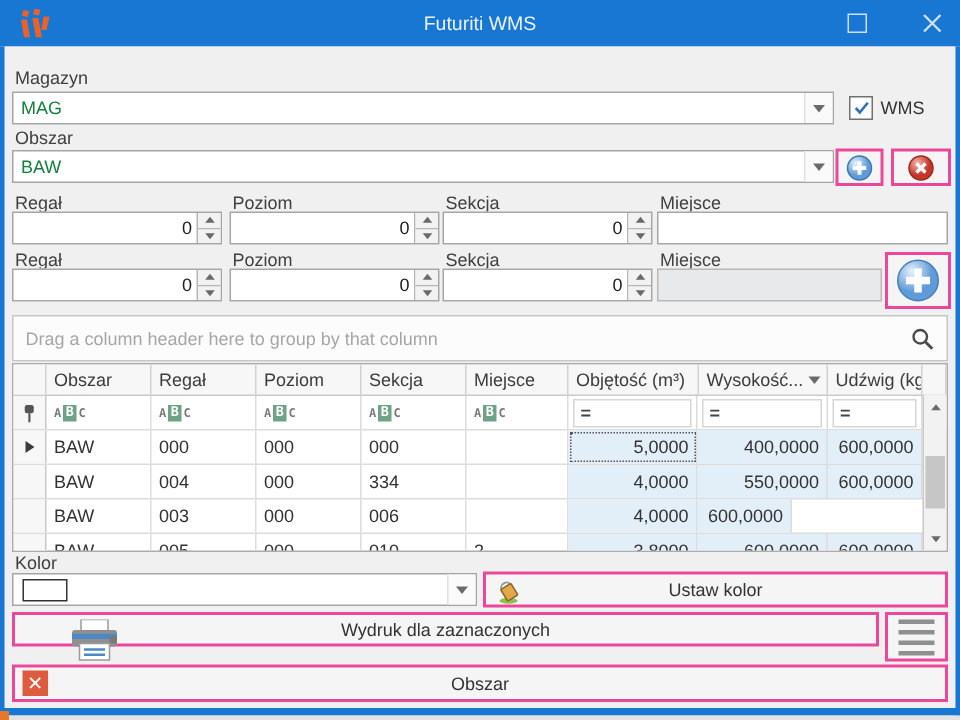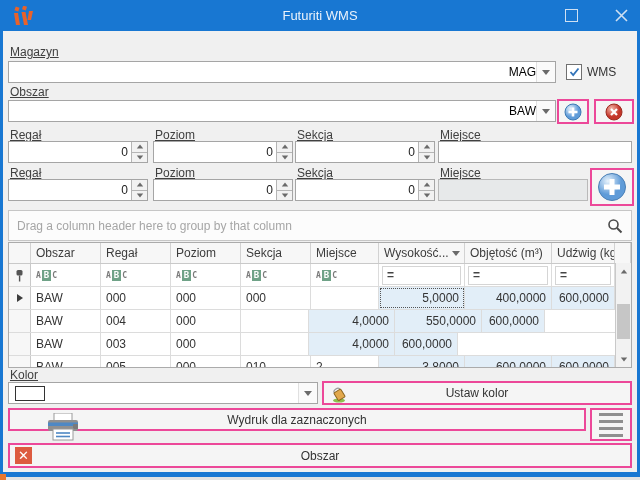--- a/index.html
+++ b/index.html
@@ -11,24 +11,24 @@
   .title{left:0;top:0;width:640px;height:31px;line-height:31px;text-align:center;
     color:#eaf2fb;font-size:13px;}
   .tb-btn{top:0;height:31px;display:flex;align-items:center;justify-content:center;}
   .content-bg{left:3px;top:31px;width:634px;height:441px;background:#f0f0f0;}
   .b-left{left:0;top:31px;width:3px;height:446px;background:#1877d2;}
   .b-right{left:637px;top:31px;width:3px;height:446px;background:#1877d2;}
   .b-bottom{left:0;top:472px;width:640px;height:5px;background:#1877d2;}
   .b-outer{left:0;top:477px;width:640px;height:3px;background:#e2e2e2;}
   .grip{left:0;top:474px;width:6px;height:6px;background:#e8772c;}
   
-  .label{color:#404040;text-decoration:underline;}
+  .label{color:#404040;}
   .combo{background:#fff;border:1px solid #a5a5a5;display:flex;align-items:center;}
-  .combo input{flex:1;border:0;outline:0;background:transparent;font:inherit;color:#000000;
-    padding:0 0 0 5px;min-width:0;text-align:right;}
+  .combo input{flex:1;border:0;outline:0;background:transparent;font:inherit;color:#15803d;
+    padding:0 0 0 5px;min-width:0;}
   .dd{width:18px;height:100%;display:flex;align-items:center;justify-content:center;
     border-left:1px solid #e0e0e0;background:#fafafa;}
   .tri-d{width:0;height:0;border-left:4px solid transparent;border-right:4px solid transparent;
     border-top:5px solid #6a6a6a;}
   .tri-u{width:0;height:0;border-left:4px solid transparent;border-right:4px solid transparent;
     border-bottom:5px solid #6a6a6a;}
   .spin{background:#fff;border:1px solid #a5a5a5;display:flex;}
   .spin input{flex:1;border:0;outline:0;background:transparent;font:inherit;color:#222;
     text-align:right;padding:0 3px 0 0;min-width:0;}
   .spin-col{width:15px;display:flex;flex-direction:column;border-left:1px solid #b5b5b5;}
@@ -252,25 +252,25 @@
 
 <div class="abs grid" style="left:8px;top:242px;width:624px;height:126px">
 
   <div class="g-row hrow">
     <div class="cell ind" style="background:#f7f7f7"></div>
     <div class="cell w-a">Obszar</div>
     <div class="cell w-b">Regał</div>
     <div class="cell w-c">Poziom</div>
     <div class="cell w-d">Sekcja</div>
     <div class="cell w-e">Miejsce</div>
+    <div class="cell w-g">Objętość (m³)</div>
     <div class="cell w-f">
       <span style="overflow:hidden;text-overflow:ellipsis">Wysokość...</span>
       <span class="tri-d sortarr"></span>
     </div>
-    <div class="cell w-g">Objętość (m³)</div>
     <div class="cell w-h">Udźwig (kg)</div>
     <div class="cell w-fill"></div>
   </div>
 
   <div class="g-row frow">
     <div class="cell ind">
       <svg width="9" height="13" viewBox="0 0 9 13">
         <rect x="1.5" y="1" width="6" height="5.5" rx="1.5" fill="#555"></rect>
         <rect x="3.9" y="6.5" width="1.4" height="6" fill="#555"></rect>
       </svg>
@@ -332,30 +332,32 @@
     <div class="cell w-e"></div>
     <div class="cell w-f num focus-cell">5,0000</div>
     <div class="cell w-g num">400,0000</div>
     <div class="cell w-h num">600,0000</div>
   </div>
   <div class="g-row drow">
     <div class="cell ind"></div>
     <div class="cell w-a">BAW</div>
     <div class="cell w-b">004</div>
     <div class="cell w-c">000</div>
+    <div class="cell w-d">334</div>
     <div class="cell w-e"></div>
     <div class="cell w-f num">4,0000</div>
     <div class="cell w-g num">550,0000</div>
     <div class="cell w-h num">600,0000</div>
   </div>
   <div class="g-row drow">
     <div class="cell ind"></div>
     <div class="cell w-a">BAW</div>
     <div class="cell w-b">003</div>
     <div class="cell w-c">000</div>
+    <div class="cell w-d">006</div>
     <div class="cell w-e"></div>
     <div class="cell w-f num">4,0000</div>
     <div class="cell w-h num">600,0000</div>
   </div>
   <div class="g-row drow">
     <div class="cell ind"></div>
     <div class="cell w-a">BAW</div>
     <div class="cell w-b">005</div>
     <div class="cell w-c">000</div>
     <div class="cell w-d">010</div>

